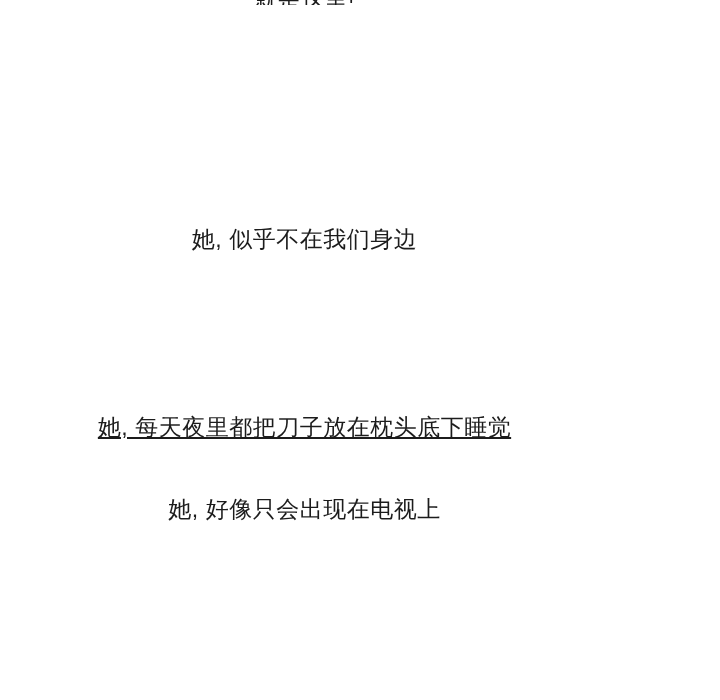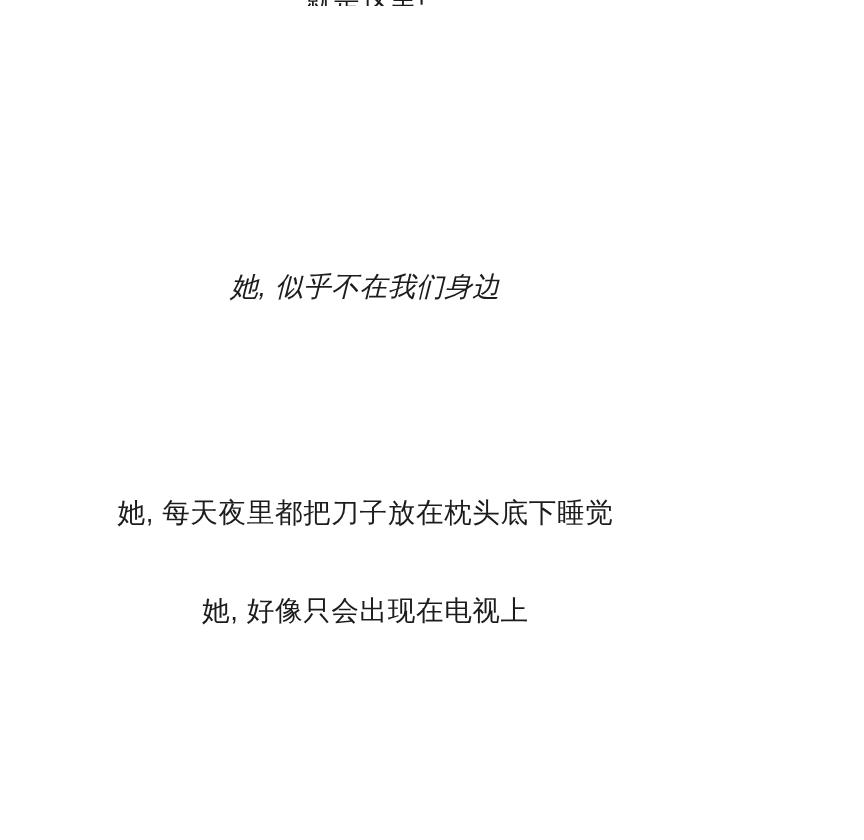--- a/index.html
+++ b/index.html
@@ -32,24 +32,24 @@
     white-space: nowrap;
   }
   
   .clip-top {
     top: -17px;
     overflow: hidden;
     height: 22px;
   }
   .line-2 {
     top: 222px;
-    font-style: italic;
   }
   .line-3 {
     top: 410px;
+    text-decoration: underline;
   }
   .line-4 {
     top: 452px;
     margin-top: 40px;
   }
 </style>
 </head>
 <body>
 
 <div class="page">

